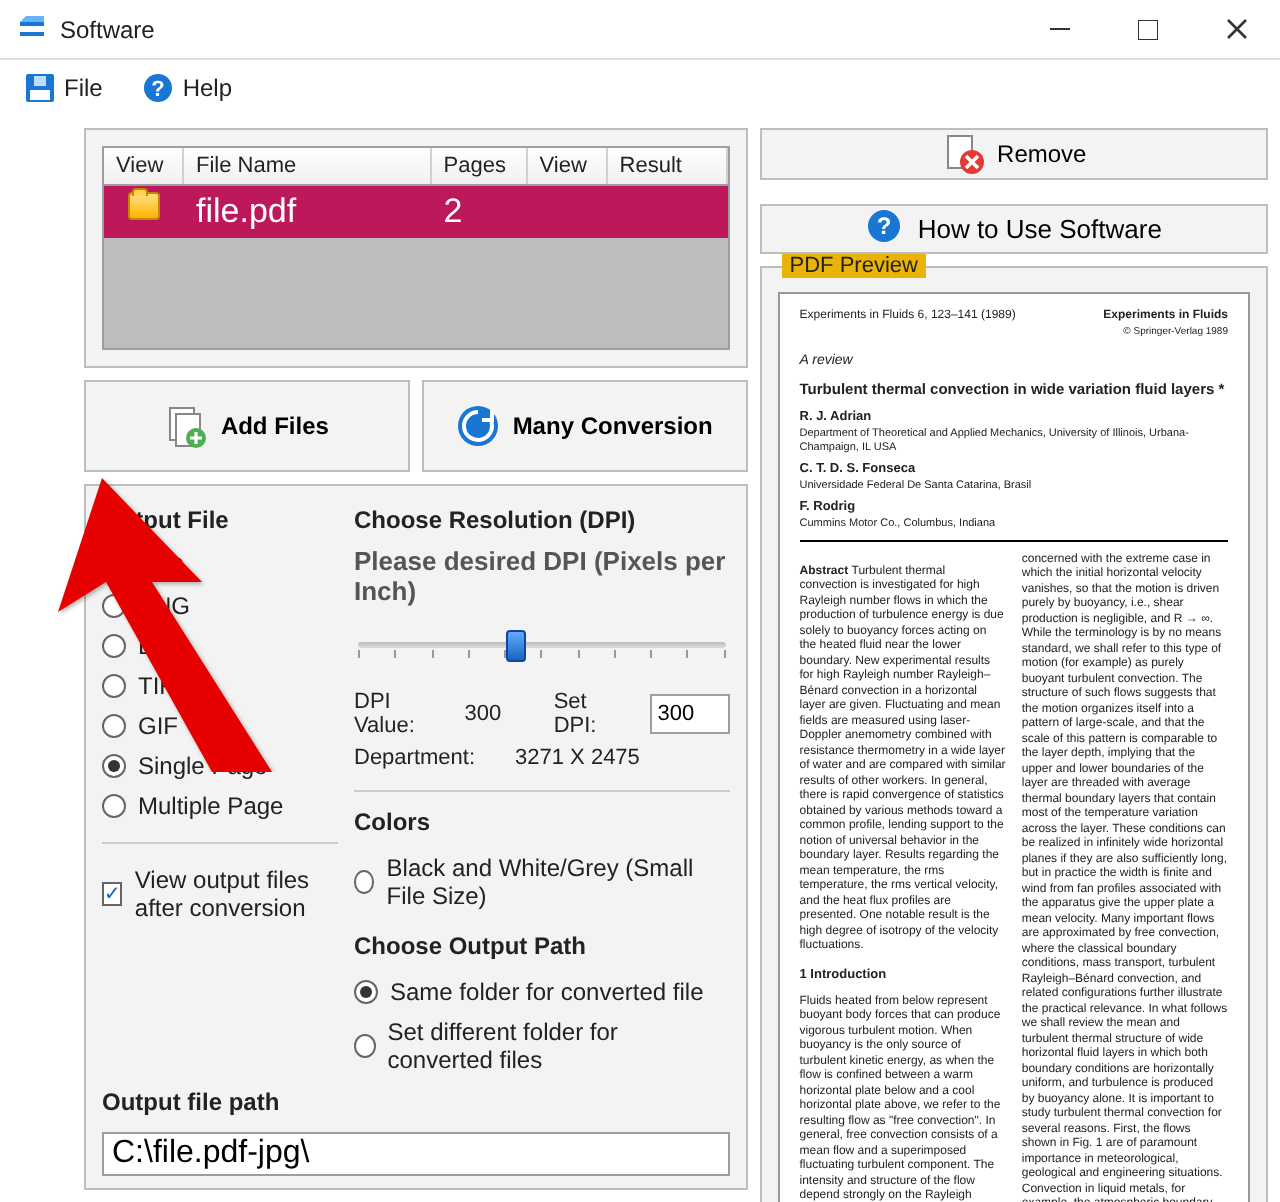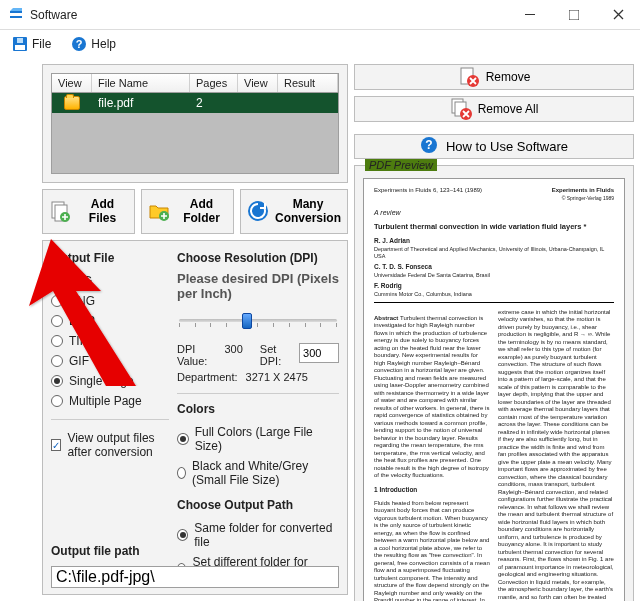--- a/index.html
+++ b/index.html
@@ -23,21 +23,21 @@
   .panel { border:1px solid #bdbdbd; background:#f3f3f3; }
   .filepanel { height:120px; padding:8px; display:flex; flex-direction:column; }
   .tablewrap { border:1px solid #9e9e9e; flex:1; background:#bdbdbd; display:flex; flex-direction:column; overflow:hidden; }
   .thead { display:flex; background:#fff; border-bottom:1px solid #9e9e9e; }
   .th { padding:3px 6px; border-right:1px solid #d0d0d0; font-size:11px; background:linear-gradient(#fff,#f0f0f0); }
   .th.c1 { width:40px; }
   .th.c2 { flex:1; }
   .th.c3 { width:48px; }
   .th.c4 { width:40px; }
   .th.c5 { width:60px; }
-  .trow { display:flex; background:#14532d; color:#fff; font-size:12px; align-items:flex-end; }
+  .trow { display:flex; background:#be185d; color:#fff; font-size:17px; align-items:flex-start; }
   .td { padding:3px 6px; }
   .td.c1 { width:40px; display:flex; align-items:center; justify-content:center; }
   .td.c2 { flex:1; }
   .td.c3 { width:48px; }
   .td.c4 { width:40px; }
   .td.c5 { width:60px; }
   .folderico { width:16px; height:14px; background:linear-gradient(#ffe082,#ffb300); border:1px solid #c88500; border-radius:2px; position:relative; }
   .folderico::before { content:""; position:absolute; top:-3px; left:1px; width:6px; height:3px; background:#ffd54f; border:1px solid #c88500; border-bottom:none; border-radius:2px 2px 0 0; }
   
   .sidebtn { height:50px; border:1px solid #bdbdbd; background:#f3f3f3; display:flex; align-items:center; justify-content:center; gap:6px; font-size:12px; width:100%; }
@@ -55,31 +55,31 @@
   .rdot { width:12px; height:12px; border:1px solid #666; border-radius:50%; display:inline-flex; align-items:center; justify-content:center; background:#fff; }
   .rdot.sel::after { content:""; width:6px; height:6px; background:#333; border-radius:50%; }
   .cbox { width:12px; height:12px; border:1px solid #666; background:#fff; display:inline-flex; align-items:center; justify-content:center; font-size:10px; color:#1565c0; }
   .cbox.on::after { content:"✓"; }
   .subtxt { font-size:13px; color:#555; margin-bottom:6px;font-weight:bold; }
   .slider { height:20px; position:relative; margin:4px 2px 10px; }
   .slider .track { position:absolute; top:8px; left:0; right:0; height:3px; background:linear-gradient(#bbb,#ddd); border-radius:2px; }
   .slider .ticks { position:absolute; top:12px; left:0; right:0; display:flex; justify-content:space-between; }
   .slider .ticks span { width:1px; height:4px; background:#999; }
   .slider .thumb { position:absolute; top:2px; left:40%; width:10px; height:16px; background:linear-gradient(#66aaff,#1565c0); border:1px solid #0d47a1; border-radius:2px; }
-  .dpi-row { display:flex; gap:8px; font-size:11px; margin:2px 0; }
+  .dpi-row { display:flex; align-items:center; gap:20px; font-size:11px; margin:2px 0; }
   .dpi-row .val { width:36px; }
   .dpi-row input.tiny { width:40px; height:20px; font-size:11px; border:1px solid #9e9e9e; padding:1px 3px; }
   .hline { border-top:1px solid #ccc; margin:8px 0; }
   .filepath-row { display:flex; flex-direction:column; gap:2px; margin-top:6px; }
   .filepath-row input { width:100%; height:22px; border:1px solid #9e9e9e; padding:2px 4px; font-size:16px; }
   
   .howbtn { height:36px; border:1px solid #bdbdbd; background:#f3f3f3; display:flex; align-items:center; justify-content:center; gap:8px; font-size:13px; }
   
   .preview-frame { flex:1; border:1px solid #bdbdbd; background:#f3f3f3; display:flex; flex-direction:column; position:relative; }
-  .preview-legend { position:absolute; top:-7px; left:10px; background:#4d7c0f; padding:0 4px; font-size:11px;font-style:italic; }
+  .preview-legend { position:absolute; top:-7px; left:10px; background:#eab308; padding:0 4px; font-size:11px; }
   .doc { margin:12px 8px 4px; flex:1; border:1px solid #999; background:#fff; padding:8px 10px; overflow:hidden; font-size:6px; line-height:1.25; color:#222; }
   .doc .jtitle { display:flex; justify-content:space-between; font-size:6px; }
   .doc .rtitle { font-style:italic; margin:8px 0 4px; font-size:7px; }
   .doc .ptitle { font-weight:bold; font-size:7.5px; margin-bottom:6px; }
   .doc .auth { font-weight:bold; font-size:6.5px; margin:3px 0 1px; }
   .doc .aff { font-size:5.5px; margin-bottom:3px; }
   .doc .cols2 { columns:2; column-gap:8px; margin-top:6px; }
   .doc .abs::before { content:"Abstract "; font-weight:bold; }
   .doc .sec { font-weight:bold; font-size:6.5px; margin:4px 0 2px; }
   .thinhr { border:none; border-top:1px solid #000; margin:4px 0; }
@@ -168,30 +168,20 @@
               <rect x="6" y="5" width="12" height="16" fill="#fff" stroke="#888"></rect>
               <circle cx="16" cy="17" r="5" fill="#4caf50"></circle>
               <path d="M16 14v6M13 17h6" stroke="#fff" stroke-width="1.6"></path>
             </svg>
         </span>
         <span>Add Files</span>
       </button>
       <button class="bigbtn">
         <span class="bico">
           <svg viewBox="0 0 22 22" width="22" height="22">
-              <path d="M2 6h6l2 2h10v10H2z" fill="#ffca28" stroke="#c88500"></path>
-              <circle cx="16" cy="16" r="5" fill="#4caf50"></circle>
-              <path d="M16 13v6M13 16h6" stroke="#fff" stroke-width="1.6"></path>
-            </svg>
-        </span>
-        <span>Add Folder</span>
-      </button>
-      <button class="bigbtn">
-        <span class="bico">
-          <svg viewBox="0 0 22 22" width="22" height="22">
               <circle cx="11" cy="11" r="10" fill="#1976d2"></circle>
               <path d="M11 4a7 7 0 1 0 6.7 5" fill="none" stroke="#fff" stroke-width="2"></path>
               <path d="M18 3v5h-5" fill="none" stroke="#fff" stroke-width="2"></path>
             </svg>
         </span>
         <span>Many Conversion</span>
       </button>
     </div>
 
     <div class="panel settings">
@@ -259,24 +249,20 @@
           <span class="val">300</span>
           <span>Set DPI:</span>
           <input class="tiny" value="300" style="">
         </div>
         <div class="dpi-row">
           <span>Department:</span>
           <span>3271 X 2475</span>
         </div>
         <div class="hline"></div>
         <div class="grp-title">Colors</div>
-        <label class="radio">
-            <span class="rdot sel"></span>
-            <span>Full Colors (Large File Size)</span>
-          </label>
         <label class="radio">
             <span class="rdot"></span>
             <span>Black and White/Grey (Small File Size)</span>
           </label>
 
         <div class="grp-title" style="margin-top:8px">Choose Output Path</div>
         <label class="radio">
             <span class="rdot sel"></span>
             <span>Same folder for converted file</span>
           </label>
@@ -296,31 +282,20 @@
   <div class="rightcol">
     <button class="sidebtn">
       <span class="xico">
         <svg viewBox="0 0 22 22" width="22" height="22">
             <rect x="3" y="2" width="12" height="16" fill="#fff" stroke="#888"></rect>
             <circle cx="15" cy="15" r="6" fill="#e53935"></circle>
             <path d="M12 12l6 6M18 12l-6 6" stroke="#fff" stroke-width="1.8"></path>
           </svg>
       </span>
       <span>Remove</span>
-    </button>
-    <button class="sidebtn">
-      <span class="xico">
-        <svg viewBox="0 0 22 22" width="22" height="22">
-            <rect x="2" y="1" width="11" height="14" fill="#fff" stroke="#888"></rect>
-            <rect x="5" y="4" width="11" height="14" fill="#fff" stroke="#888"></rect>
-            <circle cx="16" cy="16" r="6" fill="#e53935"></circle>
-            <path d="M13 13l6 6M19 13l-6 6" stroke="#fff" stroke-width="1.8"></path>
-          </svg>
-      </span>
-      <span>Remove All</span>
     </button>
 
     <div style="height:8px"></div>
 
     <button class="howbtn">
       <span>
         <svg viewBox="0 0 18 18" width="18" height="18">
             <circle cx="9" cy="9" r="8" fill="#1976d2"></circle>
             <text x="9" y="13" text-anchor="middle" fill="#fff" font-size="12" font-weight="bold">?</text>
           </svg>

